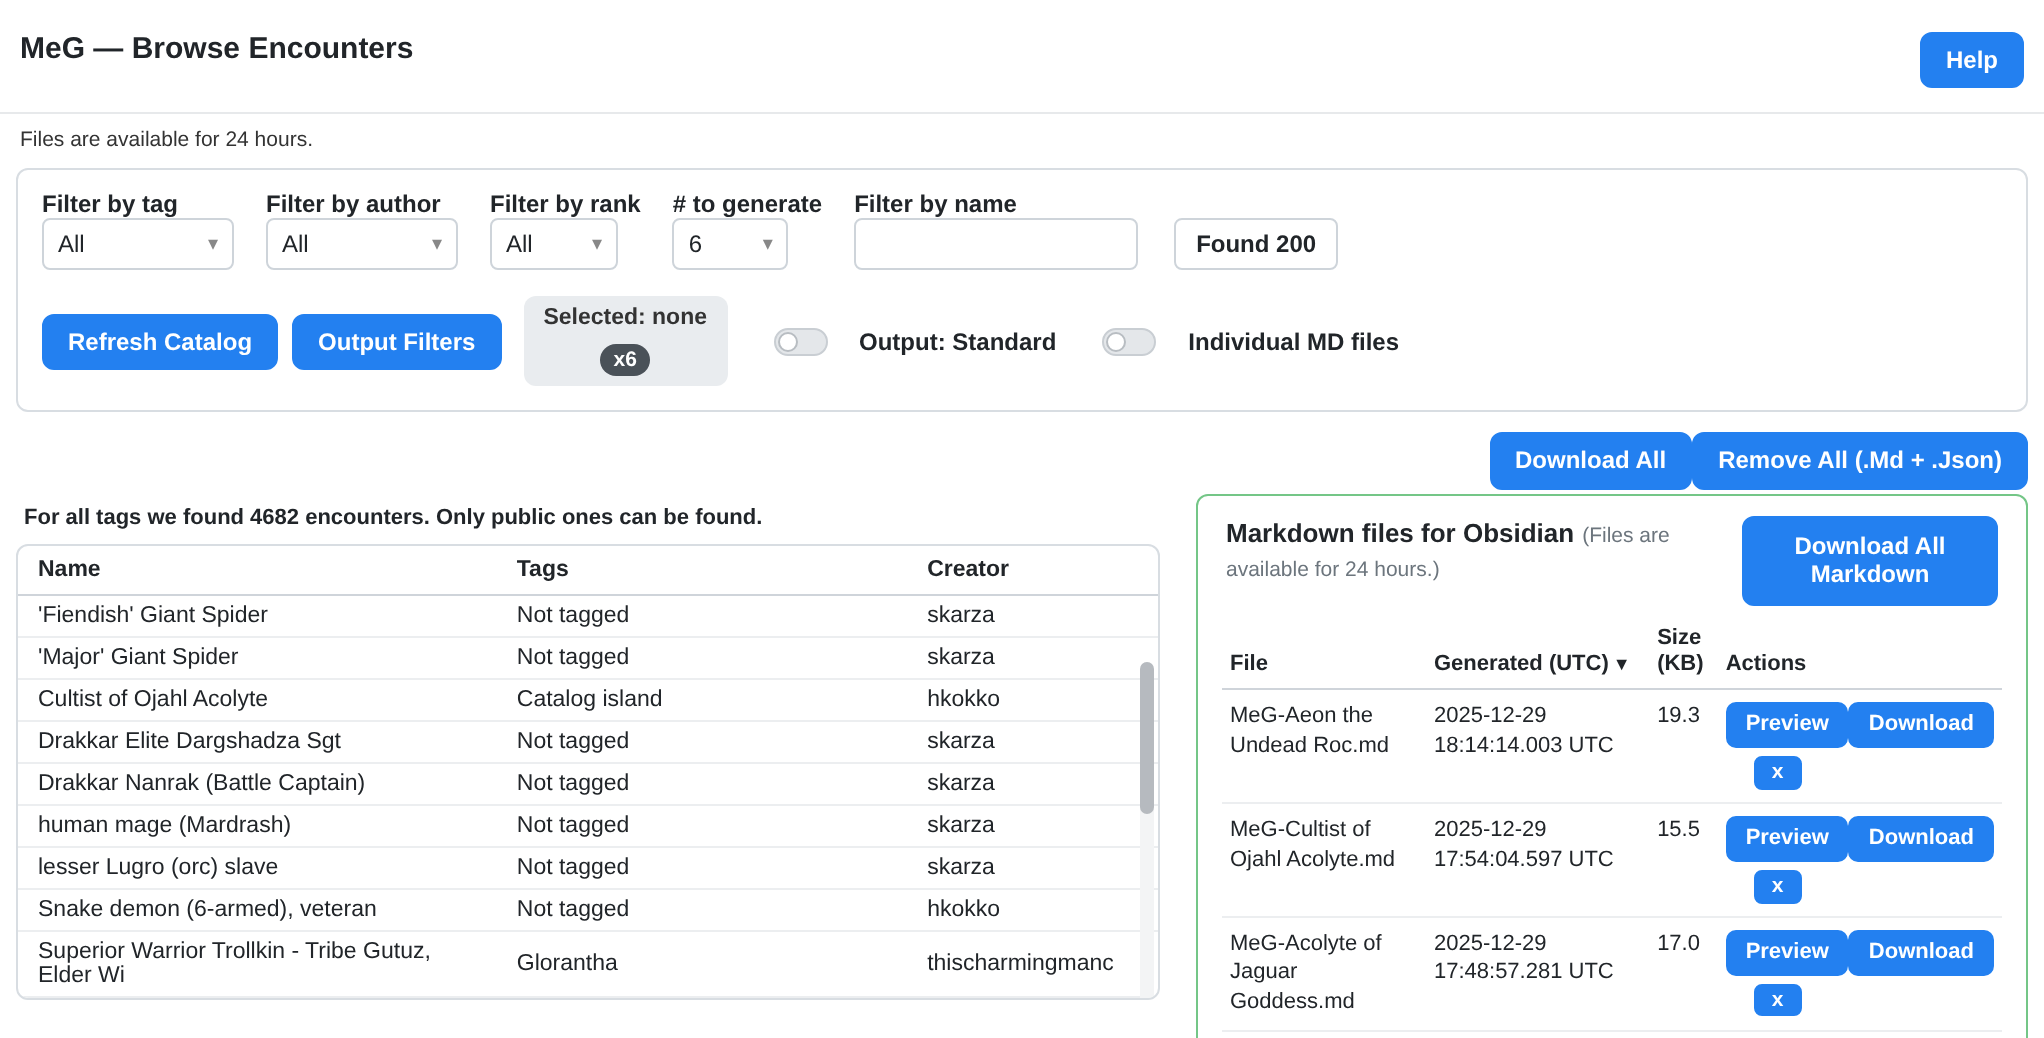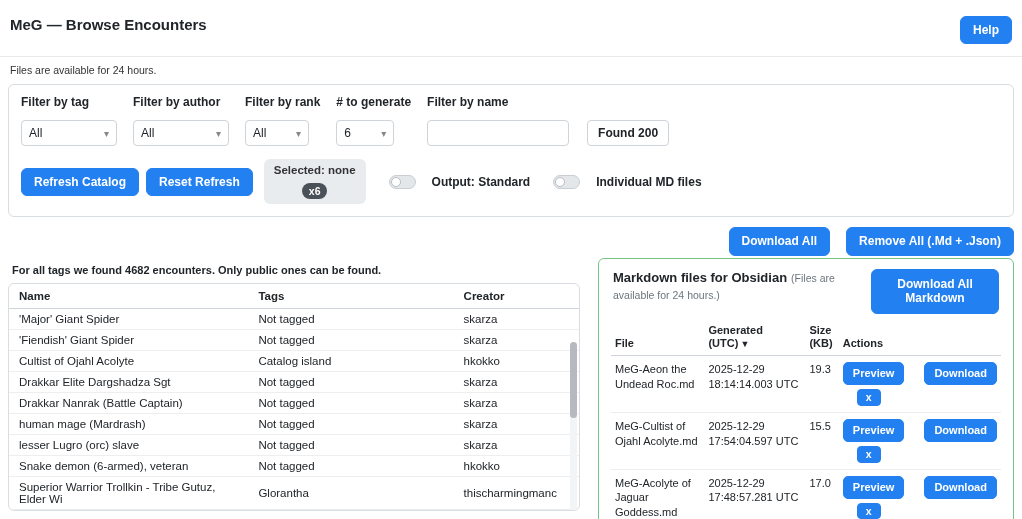--- a/index.html
+++ b/index.html
@@ -23,21 +23,21 @@
     font-family:inherit;cursor:pointer;line-height:1.2;}
   .btn-sm{padding:4px 9px;font-size:11px;border-radius:5px;}
   .btn-xs{padding:1px 8px;font-size:10.5px;border-radius:4px;}
   .btn-block{width:128px;text-align:center;padding:7px 8px;}
 
   
   .filter-card{margin:6px 8px 0 8px;border:1px solid var(--border);border-radius:6px;
     padding:10px 12px 12px 12px;}
   .filter-row{display:flex;align-items:flex-end;gap:16px;}
   .filter-group{display:flex;flex-direction:column;}
-  .filter-label{font-weight:700;font-size:12px;margin-bottom:11px;}
+  .filter-label{font-weight:700;font-size:12px;margin-bottom:0;}
   .select{border:1px solid #ced4da;border-radius:4px;background:#fff;height:26px;
     display:flex;align-items:center;justify-content:space-between;padding:0 7px;gap:6px;}
   .select .chev{color:#888;font-size:10px;}
   .w-tag{width:96px;} .w-author{width:96px;} .w-rank{width:64px;} .w-gen{width:58px;}
   .text-input{border:1px solid #ced4da;border-radius:4px;height:26px;width:142px;
     padding:0 8px;font-family:inherit;font-size:12px;}
   .found-badge{border:1px solid #ced4da;border-radius:4px;padding:5px 10px;
     font-weight:700;font-size:12px;margin-left:2px;}
   .filter-actions{display:flex;align-items:center;gap:7px;margin-top:13px;}
   .selected-pill{background:#e9ecef;border-radius:6px;padding:5px 10px;font-weight:600;
@@ -45,21 +45,21 @@
   .count-badge{background:#4a5158;color:#fff;border-radius:10px;padding:2px 7px;
     font-size:10.5px;font-weight:700;}
   .toggle-group{display:flex;align-items:center;gap:16px;margin-left:16px;}
   .switch{width:27px;height:14px;background:#e4e7ea;border:1px solid #c9ced3;
     border-radius:8px;position:relative;display:inline-block;cursor:pointer;}
   .knob{position:absolute;left:1px;top:1px;width:10px;height:10px;border-radius:50%;
     background:#fff;border:1px solid #b8bdc2;}
   .toggle-label{font-weight:700;font-size:12px;}
 
   
-  .global-actions{display:flex;justify-content:flex-end;gap:16px;padding:10px 8px 0 8px;}
+  .global-actions{display:flex;justify-content:flex-end;gap:0;padding:10px 8px 0 8px;}
 
   
   .main-row{display:flex;gap:18px;padding:2px 8px 0 8px;align-items:flex-start;}
   .left-col{width:572px;flex:none;}
   .right-col{flex:1;display:flex;flex-direction:column;gap:12px;}
   .summary{font-weight:700;font-size:11px;margin:6px 4px 7px 4px;}
 
   .panel{border:1px solid var(--border);border-radius:6px;background:#fff;}
   .green{border:1.5px solid var(--green);}
 
@@ -87,21 +87,21 @@
   .md-title{font-weight:700;font-size:13px;}
   .md-sub{color:#6c757d;font-size:10.5px;margin-left:4px;}
   .md-table{font-size:11px;}
   .md-table th{text-align:left;font-weight:700;padding:6px 4px 4px 4px;
     border-bottom:1px solid #cfd4da;vertical-align:bottom;line-height:1.25;}
   .md-table td{padding:6px 4px;border-bottom:1px solid var(--row-line);vertical-align:top;
     line-height:1.35;}
   .md-table tr:last-child td{border-bottom:none;}
   .col-file{width:120px;} .col-gen{width:134px;} .col-size{width:36px;} .col-act{width:118px;}
   .sort-icon{font-size:9px;margin-left:2px;}
-  .act-row1{display:flex;gap:20px;}
+  .act-row1{display:flex;gap:0;}
   .act-row2{margin:4px 0 0 14px;}
 </style>
 </head>
 <body>
 
 <div class="page">
 
   <header class="app-header">
     <h1 class="page-title">MeG — Browse Encounters</h1>
     <button class="btn">Help</button>
@@ -141,21 +141,21 @@
       </div>
       <div class="filter-group">
         <span class="filter-label">Filter by name</span>
         <input class="text-input" type="text" style="">
       </div>
       <div class="found-badge">Found 200</div>
     </div>
 
     <div class="filter-actions">
       <button class="btn">Refresh Catalog</button>
-      <button class="btn">Reset Refresh</button>
+      <button class="btn">Output Filters</button>
       <div class="selected-pill">
         <span>Selected: none</span>
         <span class="count-badge">x6</span>
       </div>
       <div class="toggle-group">
         <span class="switch">
             <span class="knob"></span>
           </span>
         <span class="toggle-label">Output: Standard</span>
       </div>
@@ -183,27 +183,27 @@
           <thead>
             <tr>
               <th>Name</th>
               <th>Tags</th>
               <th>Creator</th>
             </tr>
           </thead>
           <tbody>
 
               <tr class="enc-row">
+                <td>'Fiendish' Giant Spider</td>
+                <td>Not tagged</td>
+                <td>skarza</td>
+              </tr>
+
+              <tr class="enc-row">
                 <td>'Major' Giant Spider</td>
-                <td>Not tagged</td>
-                <td>skarza</td>
-              </tr>
-
-              <tr class="enc-row">
-                <td>'Fiendish' Giant Spider</td>
                 <td>Not tagged</td>
                 <td>skarza</td>
               </tr>
 
               <tr class="enc-row">
                 <td>Cultist of Ojahl Acolyte</td>
                 <td>Catalog island</td>
                 <td>hkokko</td>
               </tr>
 

